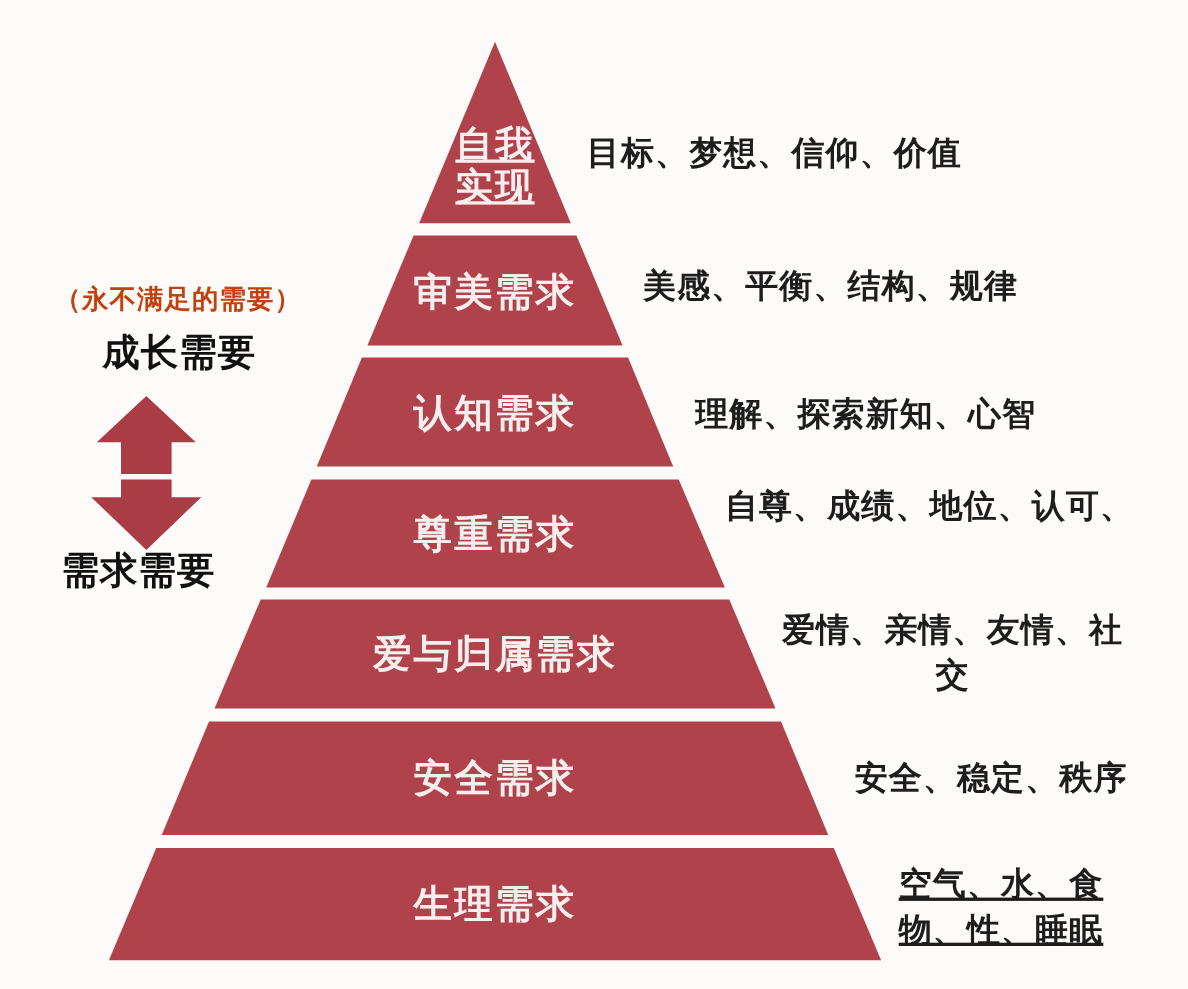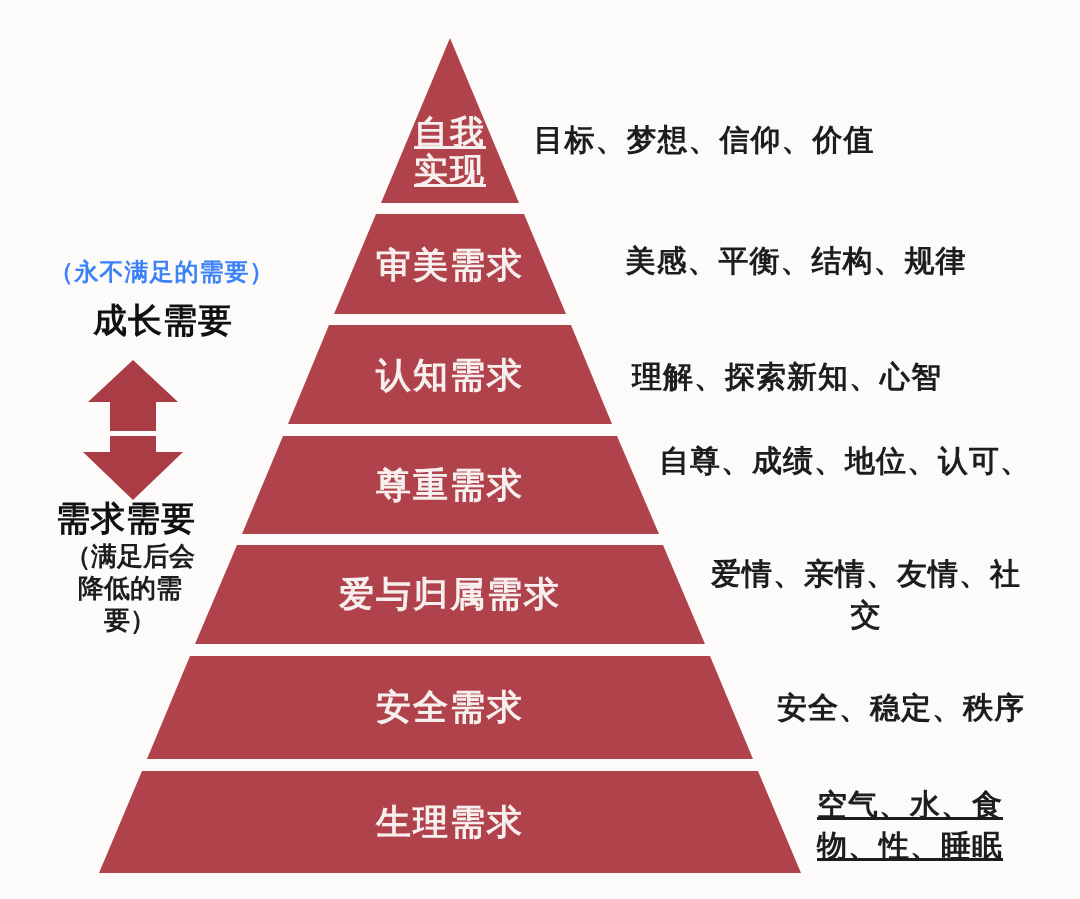--- a/index.html
+++ b/index.html
@@ -32,31 +32,31 @@
 
   
   .desc {
     position:absolute;
     color:var(--desc-text,#1d1d1d);
     font-size:30px; line-height:41px; font-weight:600;
     letter-spacing:1px;
     text-align:center; transform:translateX(-50%); white-space:nowrap;
   }
   .d0 { left:704px; top:119px; }
-  .d1 { left:755px; top:240px;margin-left:41px; }
+  .d1 { left:755px; top:240px; }
   .d2 { left:787px; top:356px; }
   .d3 { left:845px; top:440px; }
   .d4 { left:866px; top:553px; }
   .d5 { left:901px; top:687px; }
   .d6 { left:817px; top:784px; transform:none; text-align:center;text-decoration:underline; }
 
   
   .growth-note {
     position:absolute; left:162px; top:256px; transform:translateX(-50%);
-    font-size:24px; font-weight:600; color:#3b82f6; white-space:nowrap; letter-spacing:1px;
+    font-size:24px; font-weight:600; color:#c2410c; white-space:nowrap; letter-spacing:1px;
   }
   .growth-label {
     position:absolute; left:131px; top:298px; transform:translateX(-50%);
     font-family:"Liberation Serif","DejaVu Serif",serif;
     font-weight:bold; font-size:34px; color:#111; white-space:nowrap; letter-spacing:1px;margin-left:32px;
   }
   .deficit-label {
     position:absolute; left:126px; top:496px; transform:translateX(-50%);
     font-family:"Liberation Serif","DejaVu Serif",serif;
     font-weight:bold; font-size:34px; color:#111; white-space:nowrap; letter-spacing:1px;
@@ -116,19 +116,14 @@
     <div>安全、稳定、秩序</div>
   </div>
   <div class="desc d6">
     <div>空气、水、食</div>
     <div>物、性、睡眠</div>
   </div>
 
   <div class="growth-note">（永不满足的需要）</div>
   <div class="growth-label">成长需要</div>
   <div class="deficit-label">需求需要</div>
-  <div class="deficit-note">
-    <div>（满足后会</div>
-    <div>降低的需</div>
-    <div>要）</div>
-  </div>
 
 </div>
 
 </body></html>

